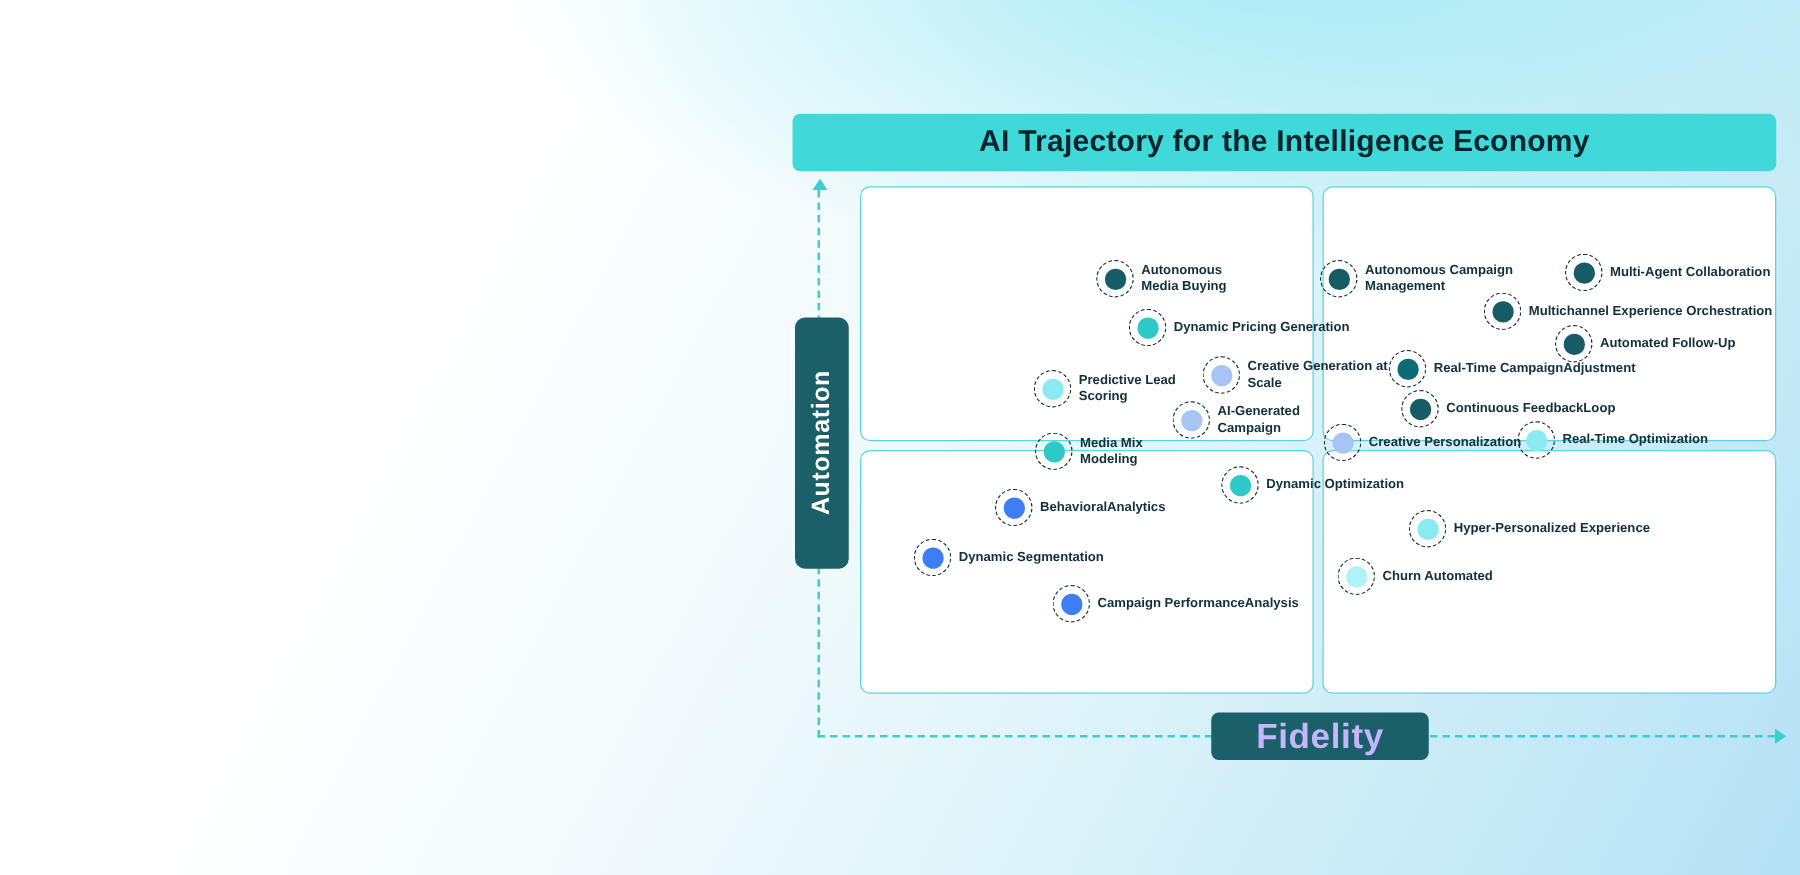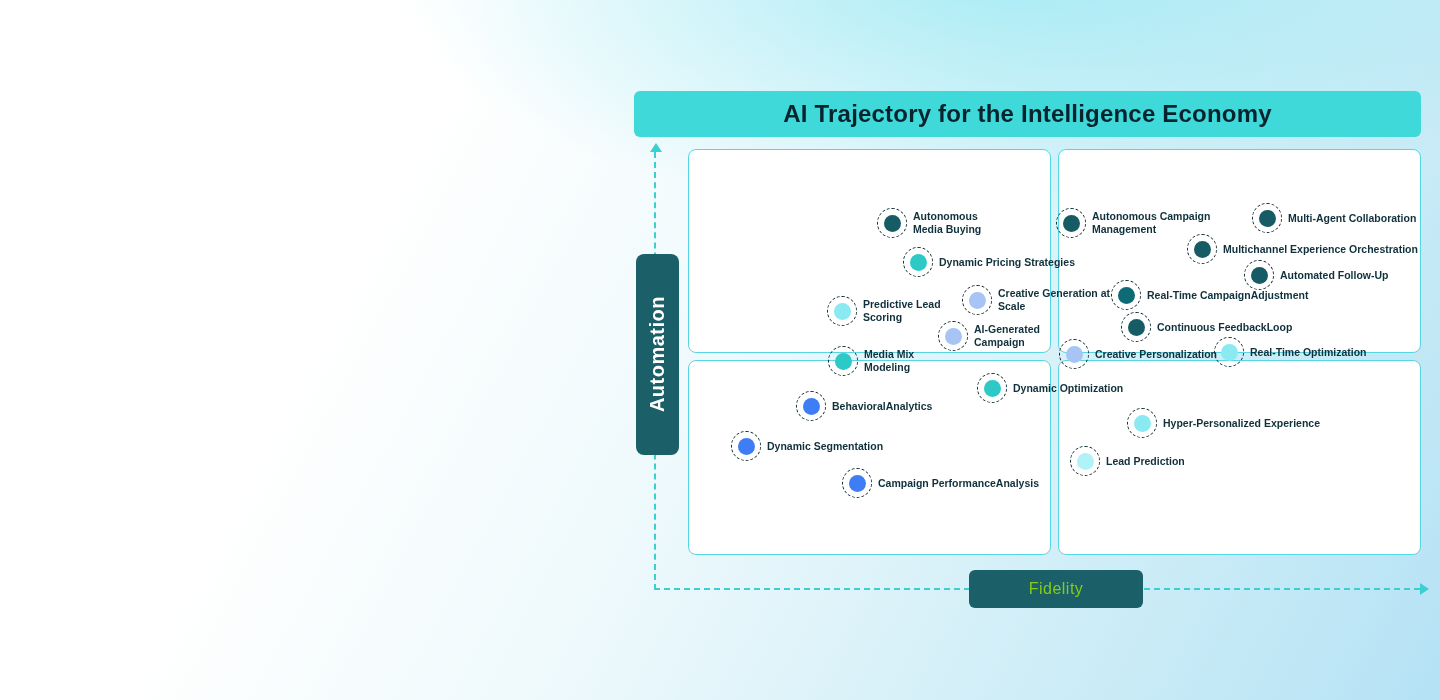--- a/index.html
+++ b/index.html
@@ -91,23 +91,23 @@
   .x-axis-label {
     position: absolute;
     left: 921px; top: 570px;
     width: 174px; height: 38px;
     background: #1B6069;
     border-radius: 6px;
     display: flex; align-items: center; justify-content: center;
     z-index: 5;
   }
   .x-axis-label span {
-    color: #84cc16;
-    font-size: 16px;
-    font-weight: 400;
+    color: #c4b5fd;
+    font-size: 28px;
+    font-weight: 700;
     letter-spacing: 0.5px;
   }
 
   #points-layer { position: absolute; left: 0; top: 0; width: 100%; height: 100%; z-index: 6; }
 
   .point { position: absolute; width: 0; height: 0; }
   .point .ring {
     position: absolute;
     left: -15px; top: -15px;
     width: 30px; height: 30px;
@@ -162,21 +162,21 @@
   <div id="points-layer">
       <div class="point" style="left: 844px; top: 223px;">
         <span class="ring"></span>
         <span class="dot" style="background: rgb(23, 92, 100);"></span>
         <span class="pt-label">Autonomous
 Media Buying</span>
       </div>
       <div class="point" style="left: 870px; top: 262px;">
         <span class="ring"></span>
         <span class="dot" style="background: rgb(44, 201, 199);"></span>
-        <span class="pt-label">Dynamic Pricing Strategies</span>
+        <span class="pt-label">Dynamic Pricing Generation</span>
       </div>
       <div class="point" style="left: 794px; top: 311px;">
         <span class="ring"></span>
         <span class="dot" style="background: rgb(139, 233, 242);"></span>
         <span class="pt-label">Predictive Lead
 Scoring</span>
       </div>
       <div class="point" style="left: 929px; top: 300px;">
         <span class="ring"></span>
         <span class="dot" style="background: rgb(167, 196, 244);"></span>
@@ -257,17 +257,17 @@
         <span class="pt-label">Real-Time Optimization</span>
       </div>
       <div class="point" style="left: 1094px; top: 423px;">
         <span class="ring"></span>
         <span class="dot" style="background: rgb(139, 233, 242);"></span>
         <span class="pt-label">Hyper-Personalized Experience</span>
       </div>
       <div class="point" style="left: 1037px; top: 461px;">
         <span class="ring"></span>
         <span class="dot" style="background: rgb(175, 242, 247);"></span>
-        <span class="pt-label">Lead Prediction</span>
+        <span class="pt-label">Churn Automated</span>
       </div>
     </div>
 
 </div>
 
 </body></html>

